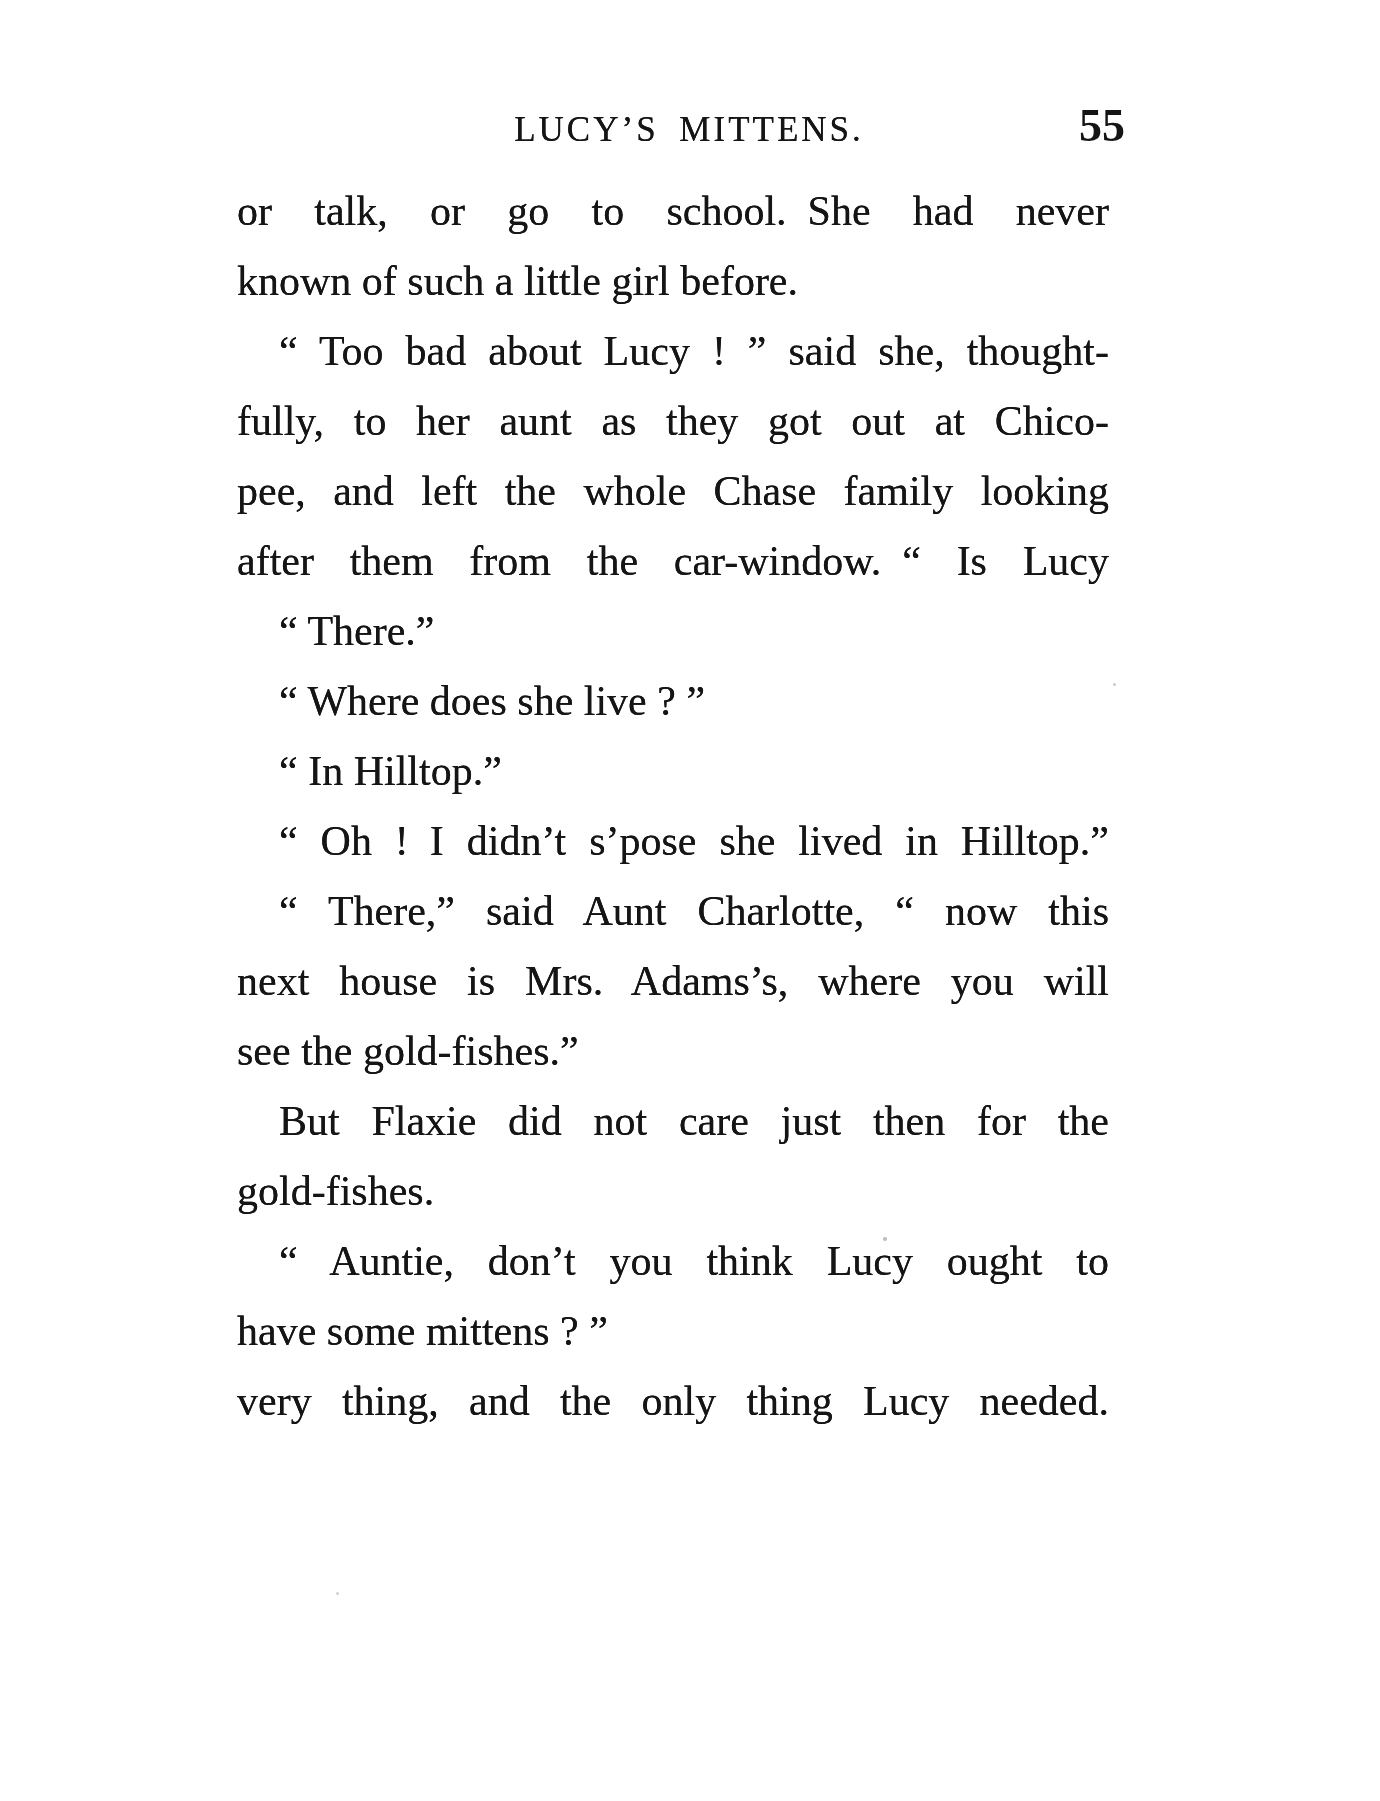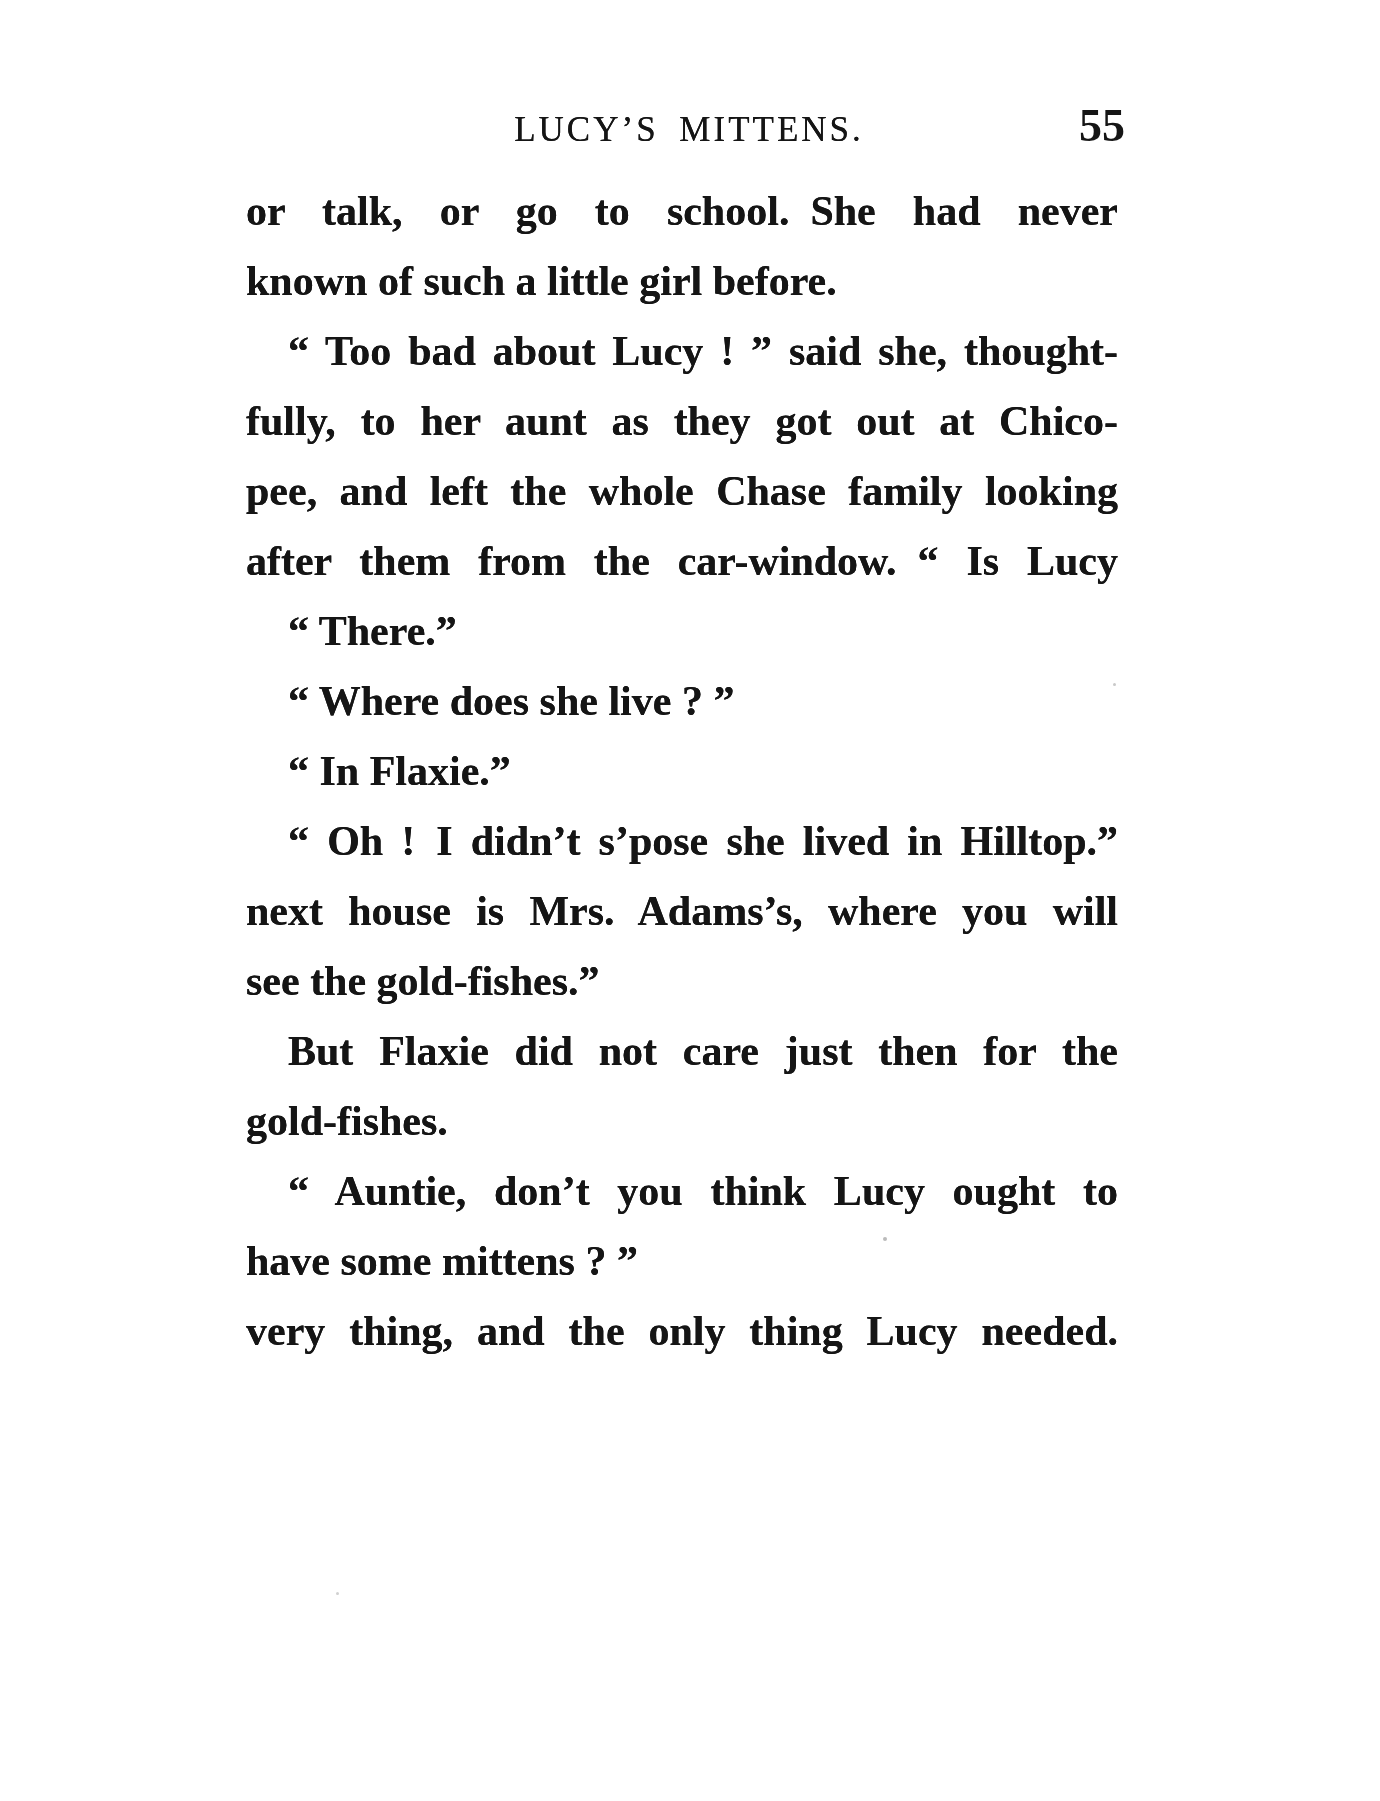--- a/index.html
+++ b/index.html
@@ -40,23 +40,22 @@
     top: -4px;
     right: 0;
     font-size: 46px;
     font-weight: 700;
     line-height: 44px;
   }
   
   .text-block {
     position: absolute;
     top: 176px;
-    left: 246px;
+    left: 237px;
     width: 872px;
-    font-weight: bold;
   }
   .line {
     height: 70px;
     line-height: 70px;
     font-size: 42px;
     text-shadow: 0 0 0.6px currentColor;
     overflow: visible;
   }
   .line.j {
     text-align: justify;
@@ -90,22 +89,23 @@
 
   <main class="text-block" id="text-block">
       <div class="line j">or talk, or go to school. She had never</div>
       <div class="line">known of such a little girl before.</div>
       <div class="line j indent">“ Too bad about Lucy ! ” said she, thought-</div>
       <div class="line j">fully, to her aunt as they got out at Chico-</div>
       <div class="line j">pee, and left the whole Chase family looking</div>
       <div class="line j">after them from the car-window. “ Is Lucy</div>
       <div class="line indent">“ There.”</div>
       <div class="line indent">“ Where does she live ? ”</div>
-      <div class="line indent">“ In Flaxie.”</div>
+      <div class="line indent">“ In Hilltop.”</div>
       <div class="line j indent">“ Oh ! I didn’t s’pose she lived in Hilltop.”</div>
+      <div class="line j indent">“ There,” said Aunt Charlotte, “ now this</div>
       <div class="line j">next house is Mrs. Adams’s, where you will</div>
       <div class="line">see the gold-fishes.”</div>
       <div class="line j indent">But Flaxie did not care just then for the</div>
       <div class="line">gold-fishes.</div>
       <div class="line j indent">“ Auntie, don’t you think Lucy ought to</div>
       <div class="line">have some mittens ? ”</div>
       <div class="line j">very thing, and the only thing Lucy needed.</div>
     </main>
 
   <span class="speck s1"></span>

